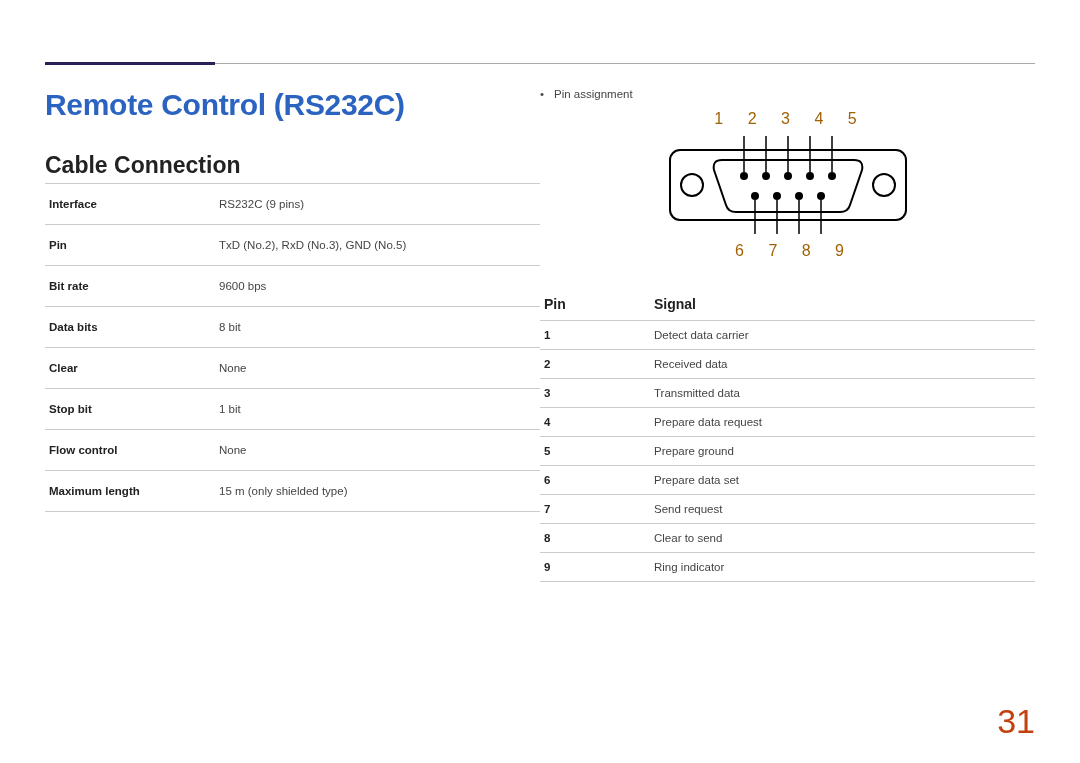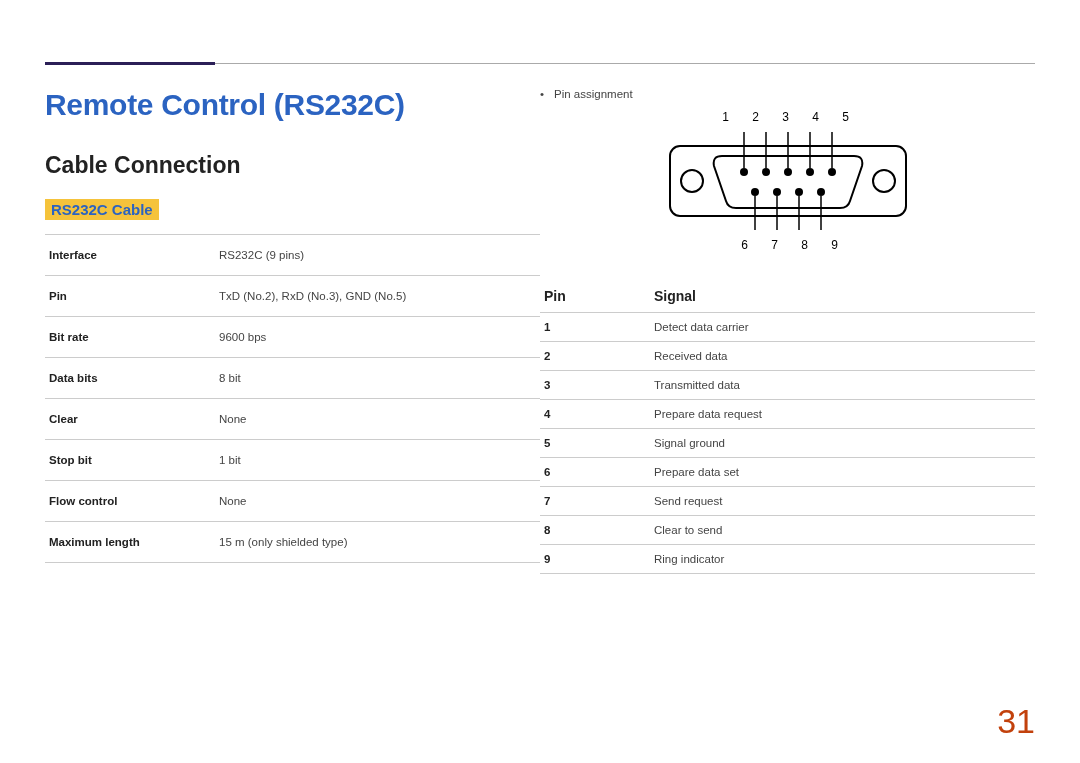--- a/index.html
+++ b/index.html
@@ -38,21 +38,21 @@
     color: #2b63c1;
     font-weight: 700;
     font-size: 30px;
     letter-spacing: -0.3px;
     margin-bottom: 30px;
   }
   h2.section {
     font-size: 23px;
     font-weight: 700;
     color: #222;
-    margin-bottom: 20px;
+    margin-bottom: 4px;
   }
   .subhead {
     display: inline-block;
     background: #f5c33b;
     color: #2b63c1;
     font-weight: 700;
     font-size: 15px;
     padding: 2px 6px;
     margin-bottom: 14px;
   }
@@ -72,23 +72,23 @@
 
   .bullet-line { font-size: 11.5px; color: #444; margin-bottom: 10px; }
   .bullet-dot { display:inline-block; width:14px; }
 
   .connector-wrap {
     width: 260px;
     margin: 0 auto 28px auto;
     text-align: center;
   }
   .pin-labels-top, .pin-labels-bottom {
-    font-size: 12px;
+    font-size: 16px;
     letter-spacing: 10px;
-    color: #000000;
+    color: #a16207;
   }
   .pin-labels-top { margin-bottom: 2px; padding-left: 6px; }
   .pin-labels-bottom { margin-top: 2px; padding-left: 14px; letter-spacing: 10px; }
 
   table.signal {
     width: 100%;
     border-collapse: collapse;
     font-size: 11.5px;
   }
   table.signal th {
@@ -121,21 +121,20 @@
 <body>
 
 <div class="header-rule"></div>
 <div class="header-accent"></div>
 
 <div class="content">
 
   <div class="col">
     <h1 class="page-title">Remote Control (RS232C)</h1>
     <h2 class="section">Cable Connection</h2>
-    <div><span class="subhead">RS232C Cable</span></div>
 
     <table class="spec">
       <tbody id="spec-body">
           <tr>
             <td class="k">Interface</td>
             <td>RS232C (9 pins)</td>
           </tr>
           <tr>
             <td class="k">Pin</td>
             <td>TxD (No.2), RxD (No.3), GND (No.5)</td>
@@ -229,21 +228,21 @@
           <tr>
             <td class="pn">3</td>
             <td>Transmitted data</td>
           </tr>
           <tr>
             <td class="pn">4</td>
             <td>Prepare data request</td>
           </tr>
           <tr>
             <td class="pn">5</td>
-            <td>Signal ground</td>
+            <td>Prepare ground</td>
           </tr>
           <tr>
             <td class="pn">6</td>
             <td>Prepare data set</td>
           </tr>
           <tr>
             <td class="pn">7</td>
             <td>Send request</td>
           </tr>
           <tr>

